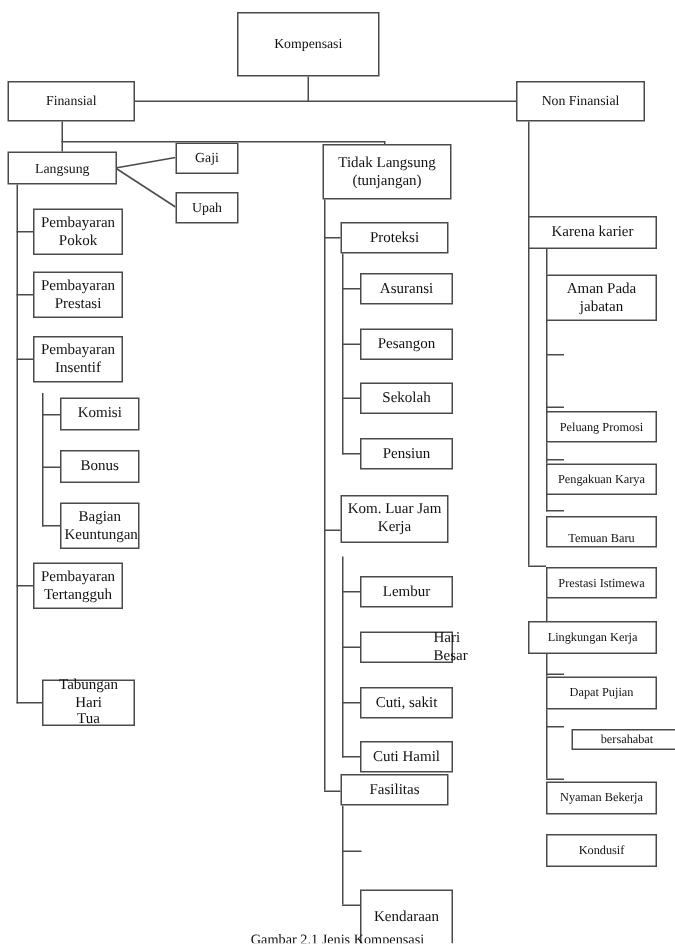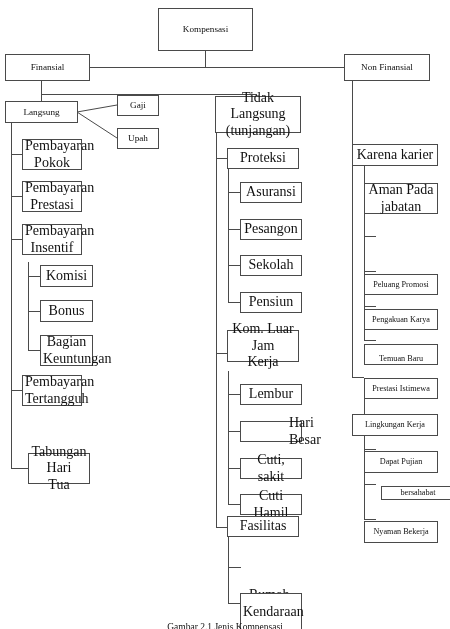--- a/index.html
+++ b/index.html
@@ -31,21 +31,21 @@
     color: #111111;
     z-index: 3;
     padding: 0 2px;
   }
   .node .label {
     display: block;
     width: 100%;
     white-space: pre-line;
   }
   .s9  { font-size: 8.2px; margin-top: 48px; }
-  .s10 { font-size: 14px; }
+  .s10 { font-size: 10px; }
   .s11 { font-size: 9.2px; }
 
   .link {
     position: absolute;
     background: #4a4a4a;
     z-index: 1;
   }
   .h { height: 1px; }
   .v { width: 1px; }
 
@@ -292,16 +292,19 @@
   </div>
 
   <div class="node s9" style="left:381px; top:438px; width:74px; height:14px;">
     <span class="label">bersahabat</span>
   </div>
 
   <div class="node s9" style="left:364px; top:473px; width:74px; height:22px;">
     <span class="label">Nyaman Bekerja</span>
   </div>
 
+  <div class="node s9" style="left:364px; top:508px; width:74px; height:22px;">
+    <span class="label">Kondusif</span>
+  </div>
 
   <div class="caption" style="top:622px;">Gambar 2.1 Jenis Kompensasi</div>
 
 </div>
 
 </body></html>

